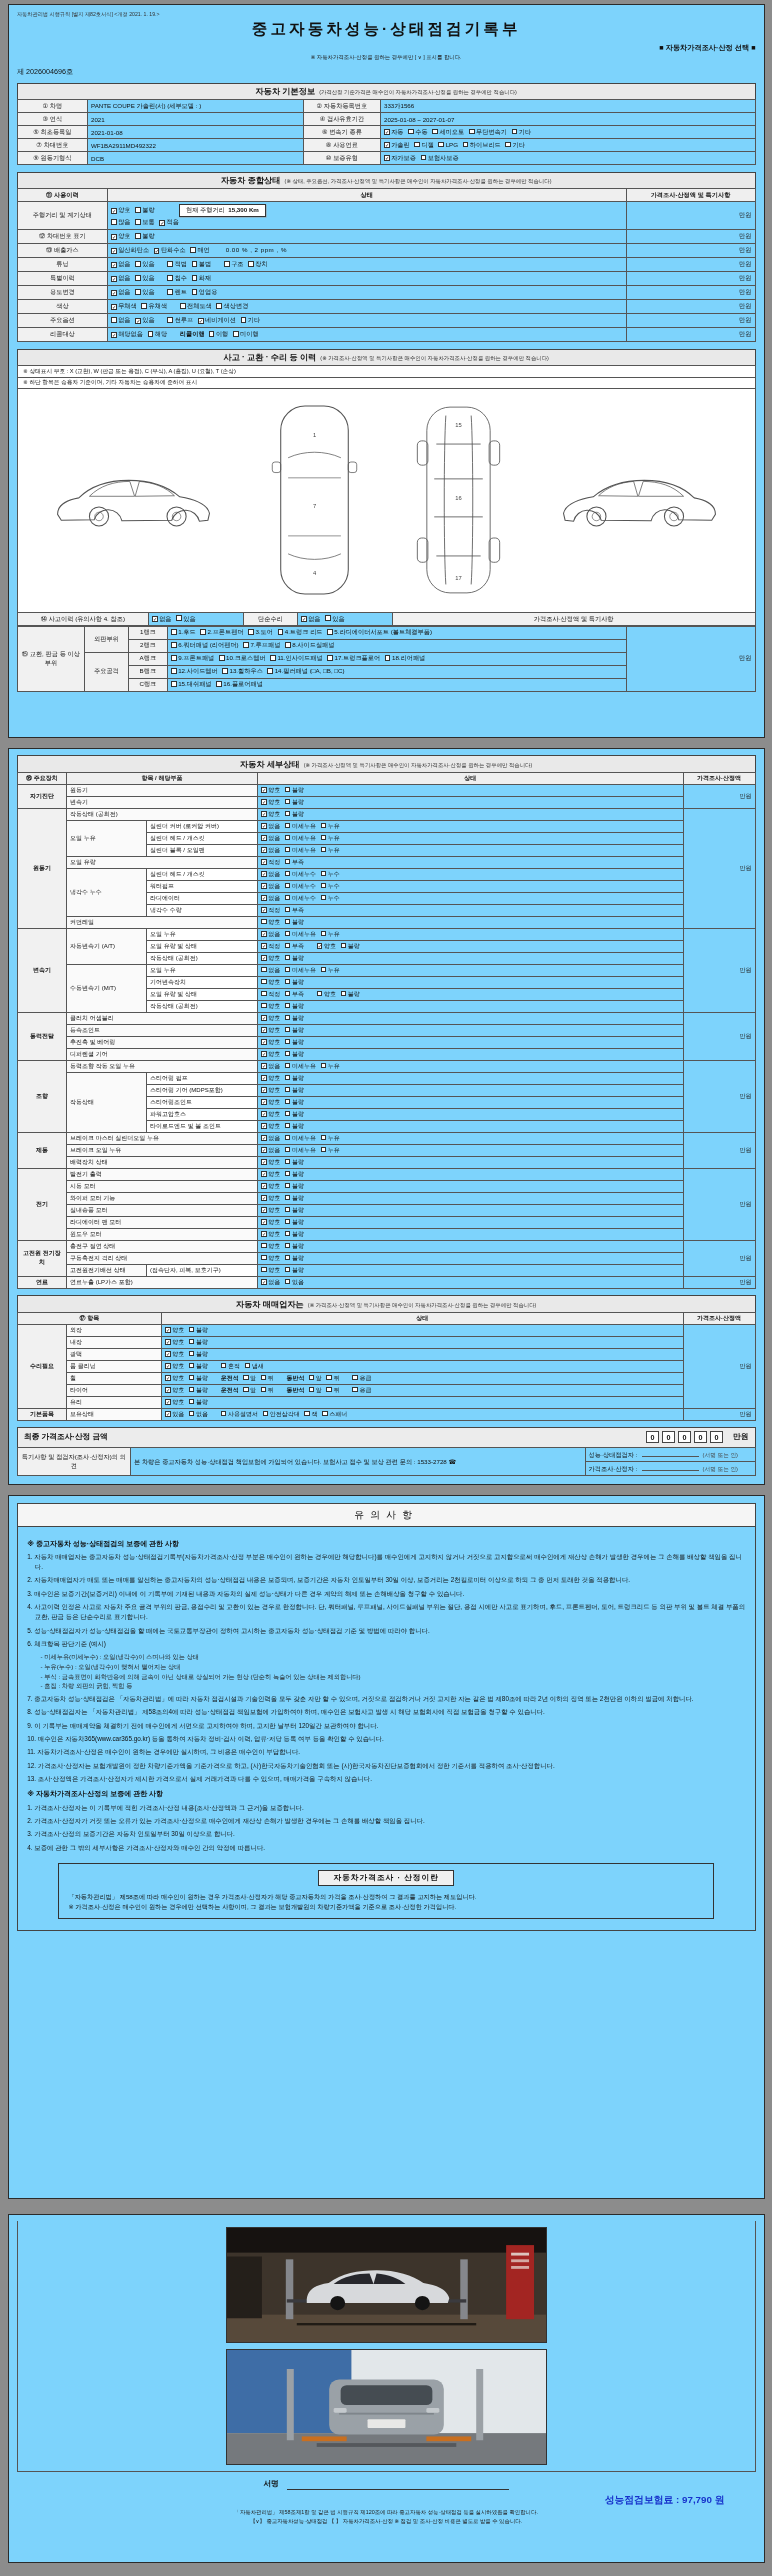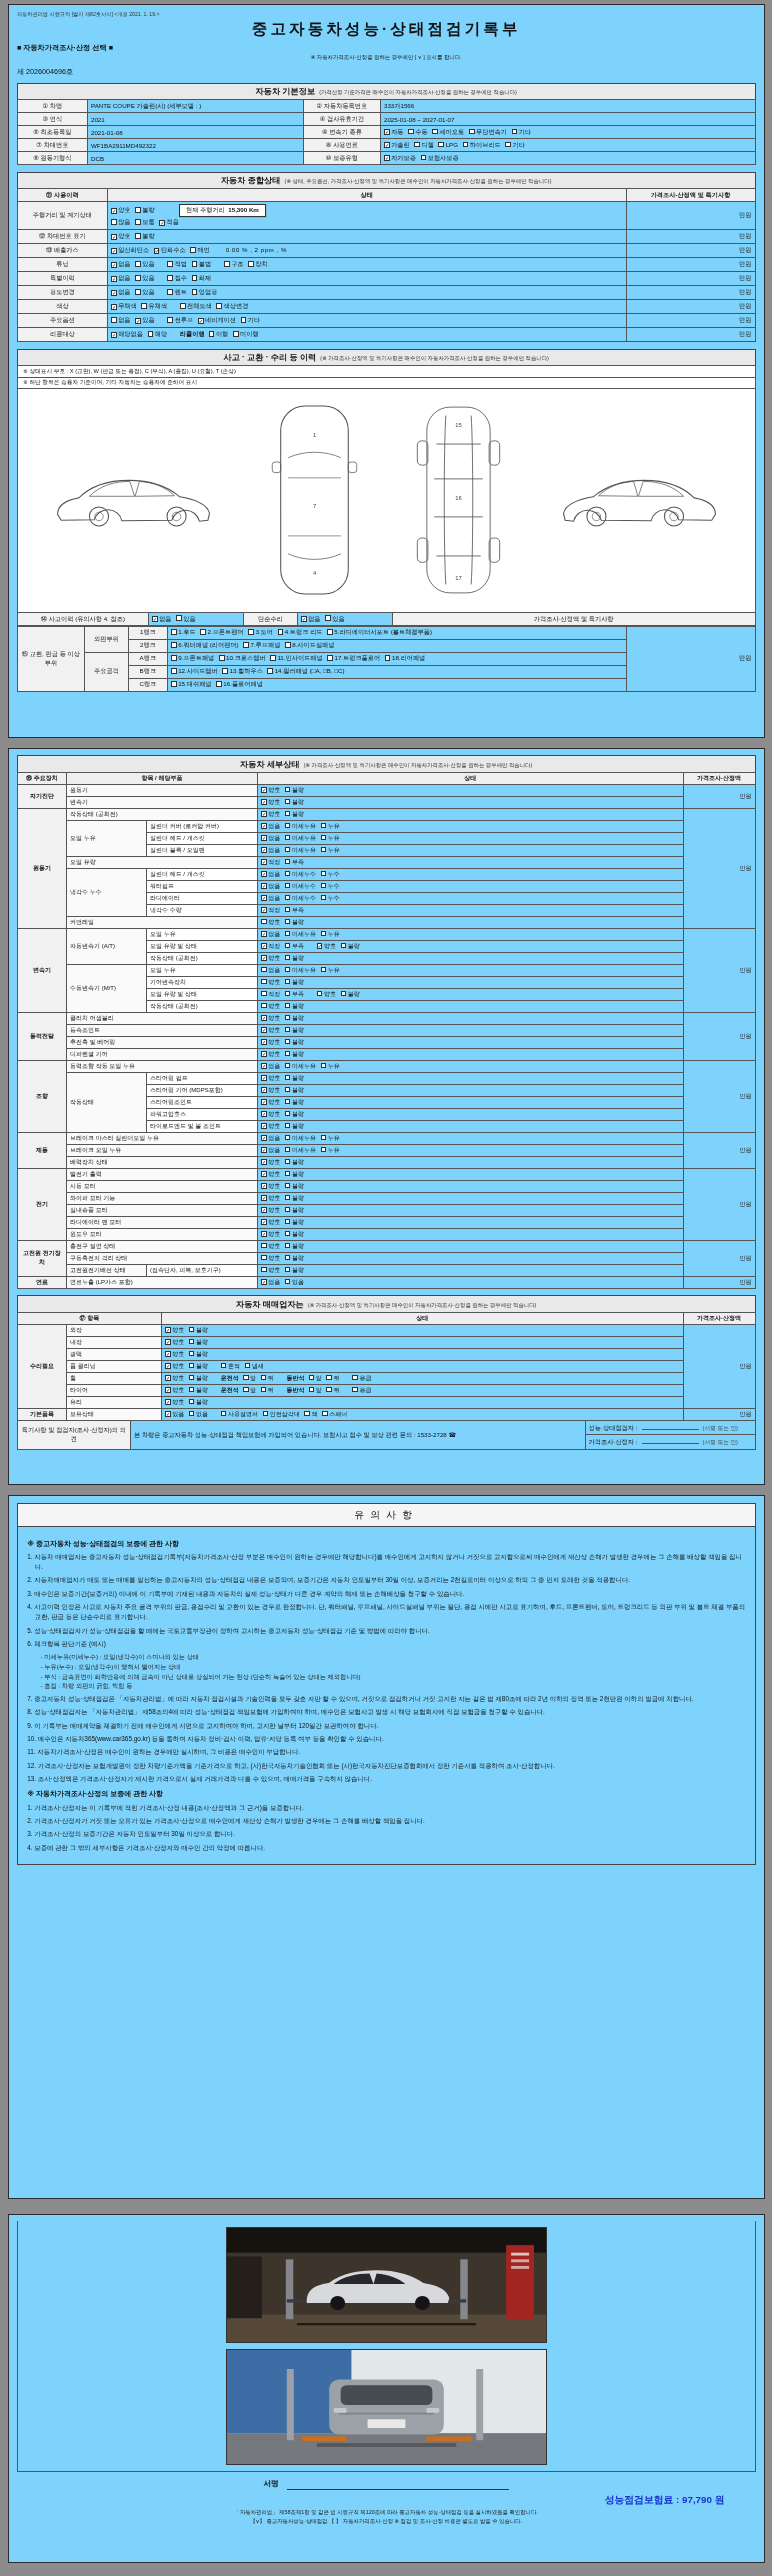--- a/index.html
+++ b/index.html
@@ -5,21 +5,21 @@
 *{box-sizing:border-box;margin:0;padding:0}
 html,body{width:773px}
 body{height:2576px;position:relative;background:#8c8c8c;font-family:"Liberation Sans","DejaVu Sans",sans-serif;color:#111}
 .sheet{position:absolute;left:7.7px;width:757px;background:#7dd3fc;border:0.5px solid #2b2b2b;padding:6.2px 8.2px;overflow:hidden}
 #sheet1{top:4.1px;height:734px}
 #sheet2{top:748px;height:737px}
 #sheet3{top:1495px;height:704px}
 #sheet4{top:2214px;height:349px}
 .formref{font-size:5.2px;color:#333}
 .title{text-align:center;font-size:15.5px;font-weight:bold;letter-spacing:3.1px;margin-top:1px}
-.subtitle{text-align:left;font-size:7.2px;font-weight:bold;margin-top:2.6px}
+.subtitle{text-align:right;font-size:7.2px;font-weight:bold;margin-top:2.6px}
 .selnote{text-align:center;font-size:5.4px;color:#222;margin-top:1.5px}
 .docno{font-size:7.2px;font-weight:normal;margin:5.2px 0 2.1px}
 .secbar{margin-top:6.2px;border:0.5px solid #444;border-bottom:none;background:#e9e9e9;text-align:center;padding:2.6px 2.1px;font-size:7.7px}
 .secbar b{font-size:8.2px}
 .secbar .note{font-size:5.4px;font-weight:normal;color:#333;margin-left:4.1px}
 table.frm{width:100%;border-collapse:collapse;table-layout:fixed;margin-top:-0.5px}
 table.frm td,table.frm th{border:0.5px solid #555;font-size:6.2px;padding:1.5px 3.1px;vertical-align:middle;word-break:break-all}
 table.frm th{background:#efefef;font-weight:bold;text-align:center}
 td.lab{background:#f1f1f1;text-align:center}
 td.val{padding-left:4.1px}
@@ -572,20 +572,25 @@
         </tr>
         <tr>
           <td class="lab dev" rowspan="1">기본품목</td>
           <td class="itm">보유상태</td>
           <td class="segcell"><span class="grp"><span class="cb"><span class="bx">✓</span><span>있음</span></span><span class="cb"><span class="bx"></span><span>없음</span></span></span><span class="grp"><span class="cb"><span class="bx"></span><span>사용설명서</span></span><span class="cb"><span class="bx"></span><span>안전삼각대</span></span><span class="cb"><span class="bx"></span><span>잭</span></span><span class="cb"><span class="bx"></span><span>스패너</span></span></span></td>
           <td class="price" rowspan="1">만원</td>
         </tr>
       </tbody>
     </table>
 
+  <div class="finalbar">
+    <span>최종 가격조사·산정 금액</span>
+    <span class="digits" id="digits"><span class="digit">0</span><span class="digit">0</span><span class="digit">0</span><span class="digit">0</span><span class="digit">0</span></span>
+    <span>만원</span>
+  </div>
 
   <table class="frm">
     <colgroup>
         <col style="width:113px">
         <col>
         <col style="width:170px">
       </colgroup>
     <tbody>
         <tr>
       <td class="lab" rowspan="2">특기사항 및 점검자(조사·산정자)의 의견</td>
@@ -620,20 +625,27 @@
         <div class="nitem">10. 매수인은 자동차365(www.car365.go.kr) 등을 통하여 자동차 정비·검사 이력, 압류·저당 등록 여부 등을 확인할 수 있습니다.</div>
         <div class="nitem">11. 자동차가격조사·산정은 매수인이 원하는 경우에만 실시하며, 그 비용은 매수인이 부담합니다.</div>
         <div class="nitem">12. 가격조사·산정자는 보험개발원이 정한 차량기준가액을 기준가격으로 하고, (사)한국자동차기술인협회 또는 (사)한국자동차진단보증협회에서 정한 기준서를 적용하여 조사·산정합니다.</div>
         <div class="nitem">13. 조사·산정액은 가격조사·산정자가 제시한 가격으로서 실제 거래가격과 다를 수 있으며, 매매가격을 구속하지 않습니다.</div>
         <div class="nsub">※ 자동차가격조사·산정의 보증에 관한 사항</div>
         <div class="nitem">1. 가격조사·산정자는 이 기록부에 적힌 가격조사·산정 내용(조사·산정액과 그 근거)을 보증합니다.</div>
         <div class="nitem">2. 가격조사·산정자가 거짓 또는 오류가 있는 가격조사·산정으로 매수인에게 재산상 손해가 발생한 경우에는 그 손해를 배상할 책임을 집니다.</div>
         <div class="nitem">3. 가격조사·산정의 보증기간은 자동차 인도일부터 30일 이상으로 합니다.</div>
         <div class="nitem">4. 보증에 관한 그 밖의 세부사항은 가격조사·산정자와 매수인 간의 약정에 따릅니다.</div>
       </div>
+    <div class="pricing">
+      <div><span class="pt">자동차가격조사 · 산정이란</span></div>
+      <div id="pricingLines">
+          <div class="pl">「자동차관리법」 제58조에 따라 매수인이 원하는 경우 가격조사·산정자가 해당 중고자동차의 가격을 조사·산정하여 그 결과를 고지하는 제도입니다.</div>
+          <div class="pl">※ 가격조사·산정은 매수인이 원하는 경우에만 선택하는 사항이며, 그 결과는 보험개발원의 차량기준가액을 기준으로 조사·산정한 가격입니다.</div>
+        </div>
+    </div>
   </div>
 </div>
 
 <div class="sheet" id="sheet4">
   <div class="photoswrap">
     <div class="photo">
       <svg width="319" height="114" viewBox="0 0 640 240" preserveAspectRatio="none">
         <rect width="640" height="240" fill="#2b2520"></rect>
         <rect width="640" height="52" fill="#161210"></rect>
         <rect y="52" width="640" height="130" fill="#3d342b"></rect>

